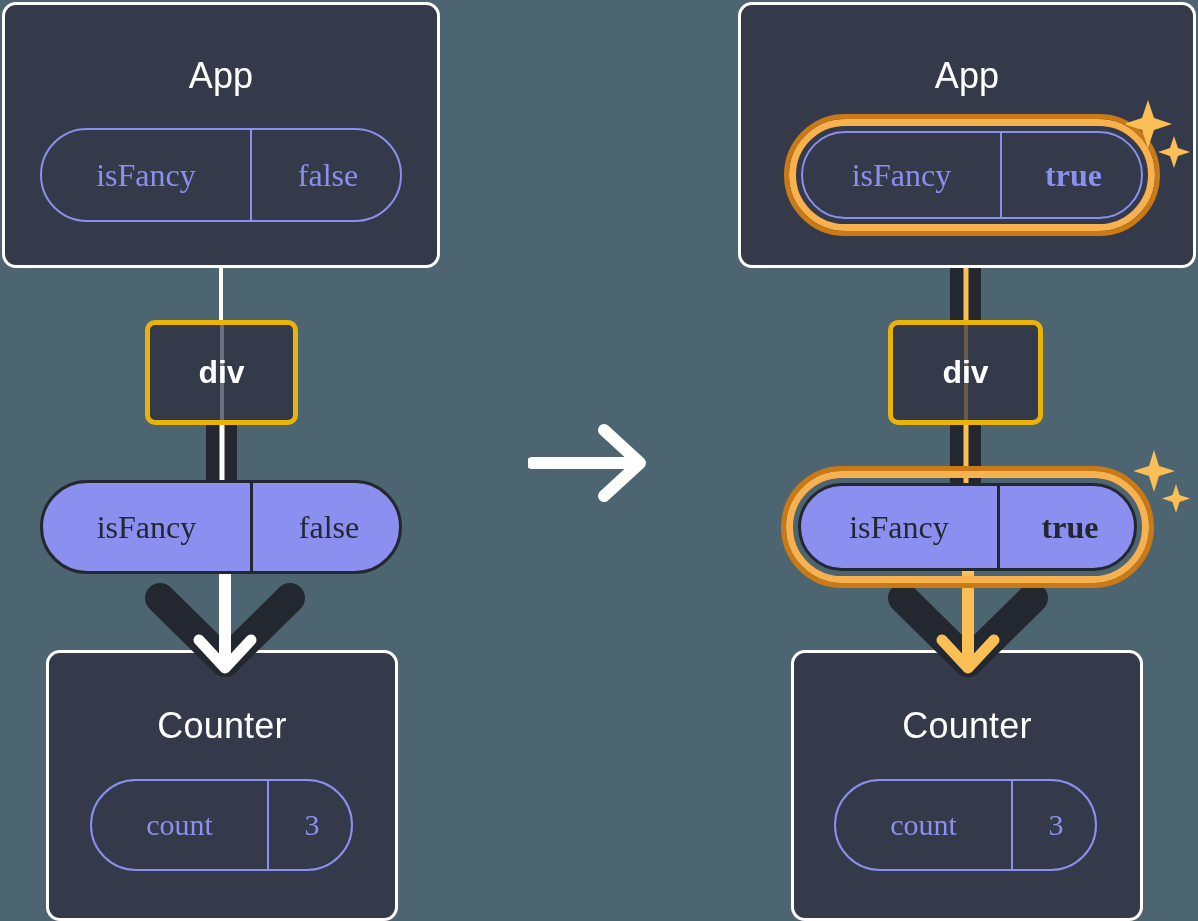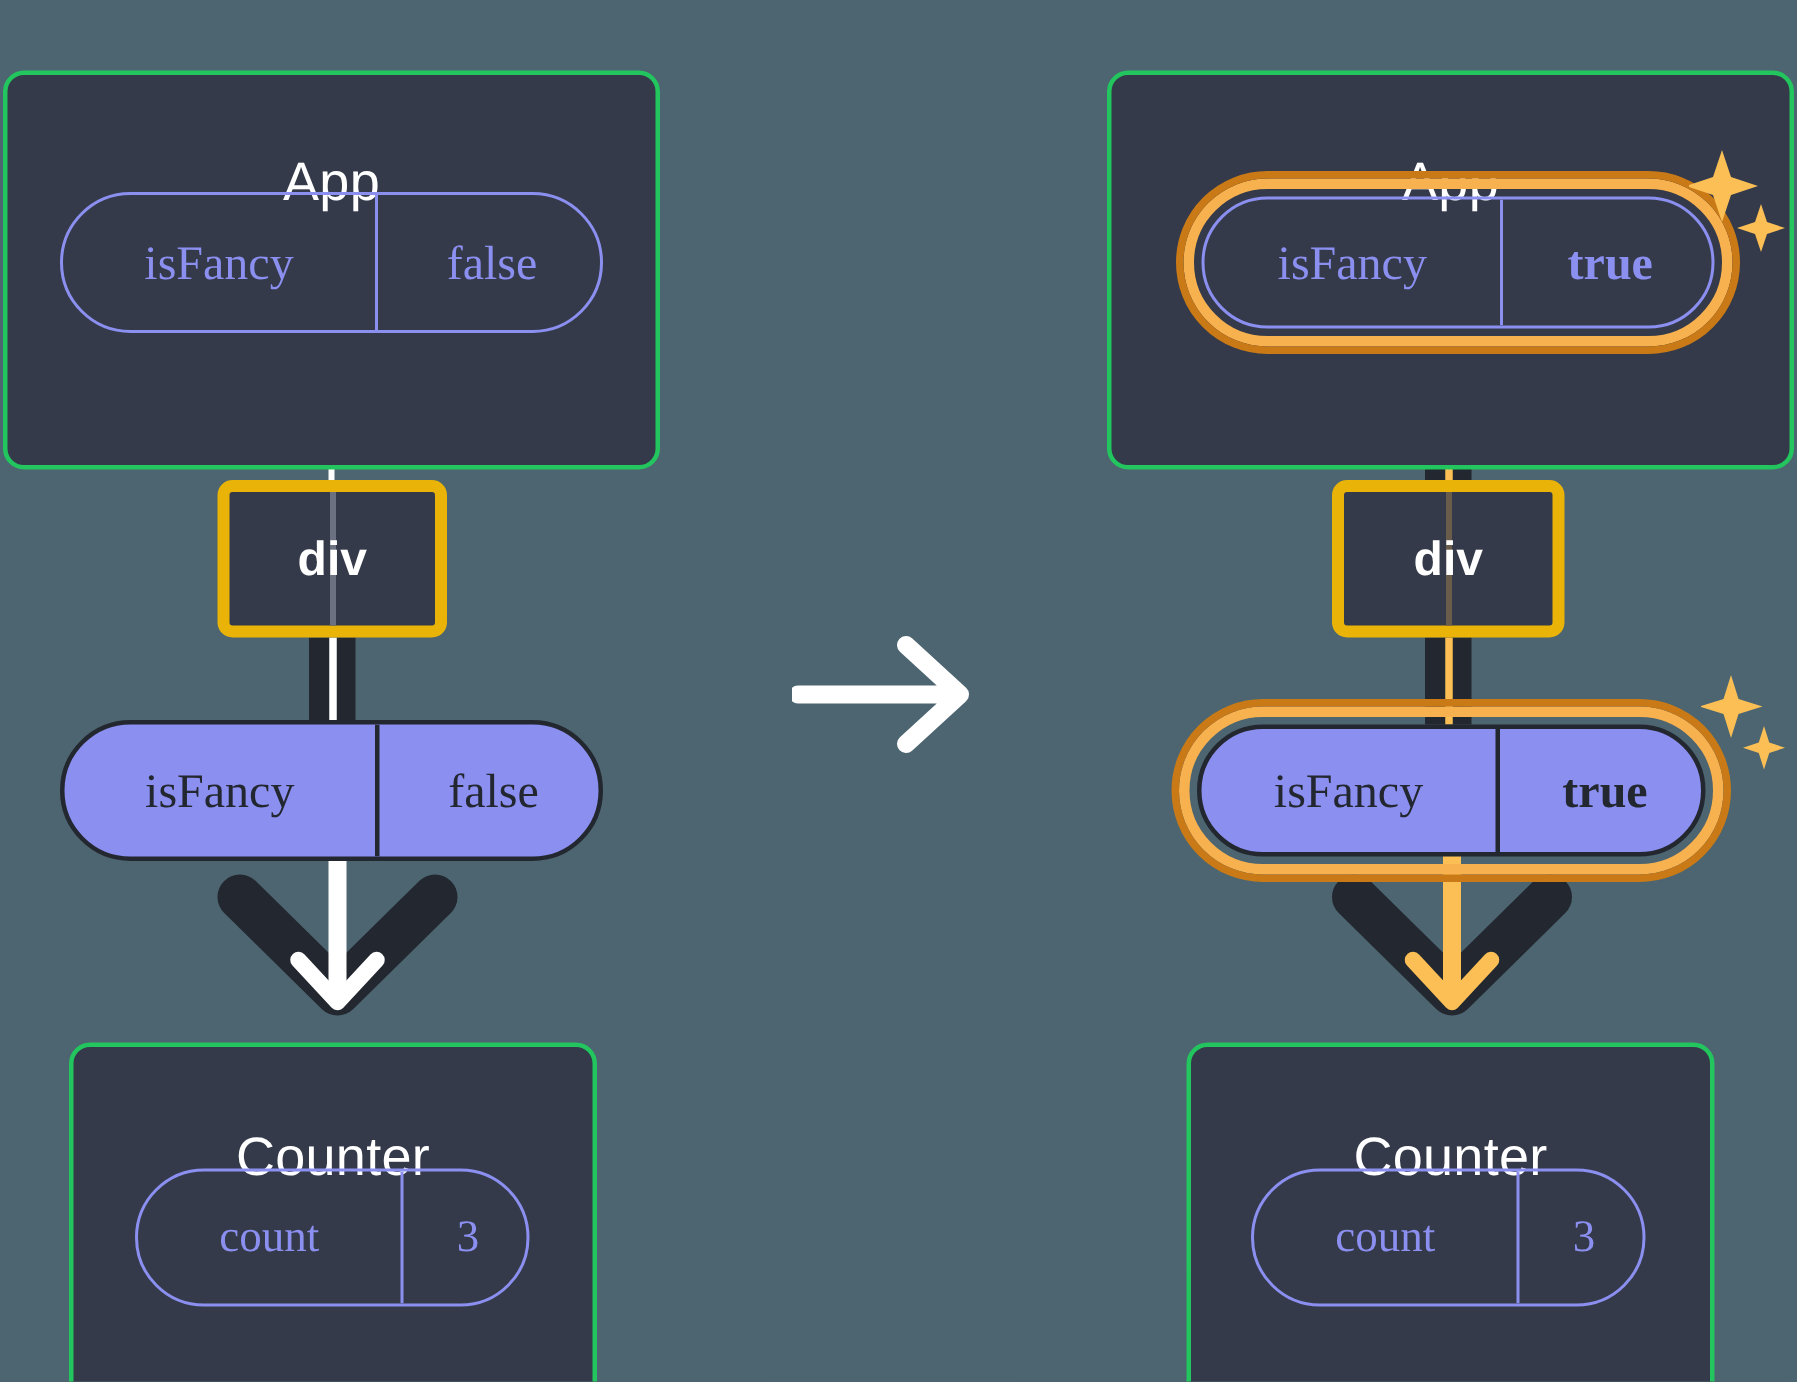--- a/index.html
+++ b/index.html
@@ -20,41 +20,40 @@
     position: absolute;
     inset: 0;
     width: 1198px;
     height: 921px;
   }
 
   
   .card {
     position: absolute;
     background: #343a49;
-    border: 3px solid #22c55e;
+    border: 3px solid #ffffff;
     border-radius: 14px;
     box-sizing: border-box;
     z-index: 4;
-    margin-top: 45px;
   }
   .card-title {
     position: absolute;
     left: 0; right: 0;
     text-align: center;
     color: #ffffff;
     font-size: 36px;
     font-weight: 400;
     letter-spacing: 0.2px;
   }
 
   
   .divnode {
     position: absolute;
     background: #343a49;
-    border: 8px solid #eab308;
+    border: 5px solid #eab308;
     border-radius: 10px;
     box-sizing: border-box;
     display: flex;
     align-items: center;
     justify-content: center;
     color: #ffffff;
     font-size: 32px;
     font-weight: 700;
     z-index: 6;
   }

